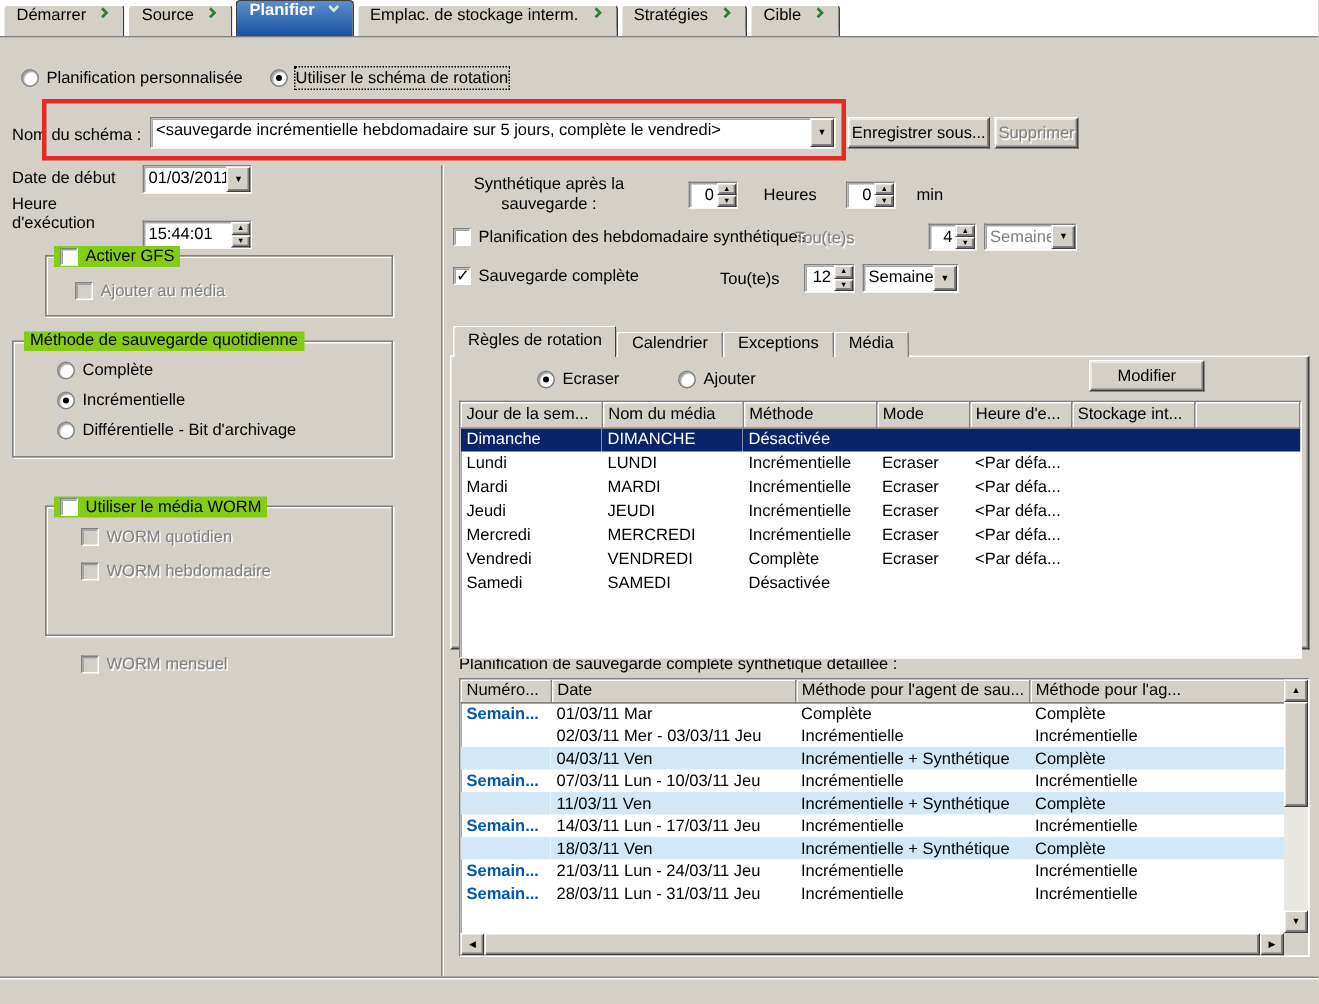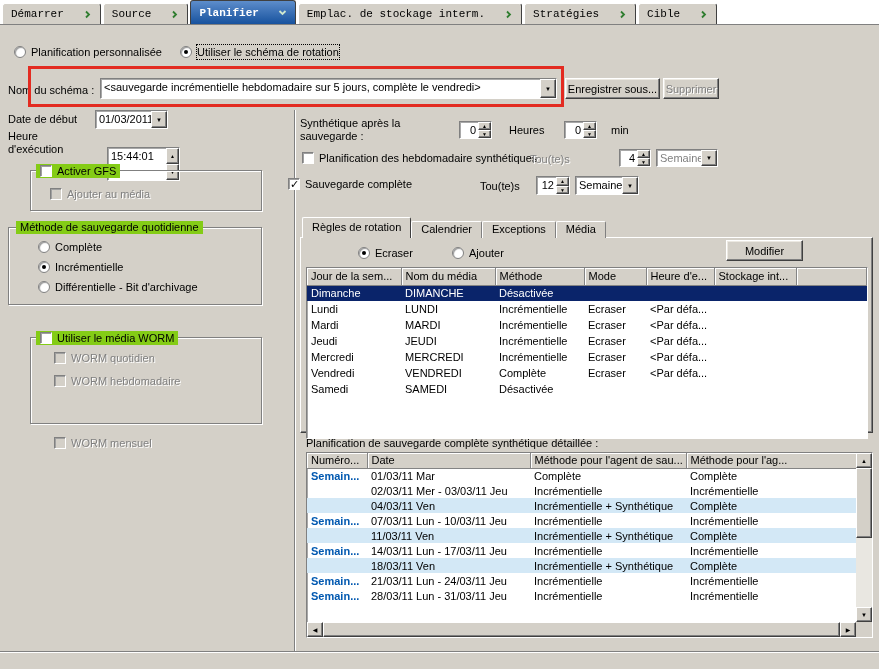--- a/index.html
+++ b/index.html
@@ -38,23 +38,23 @@
           box-shadow: inset 1px 1px 0 #a8a8a8; }
   .spin-value{ flex:1; padding:2px 2px 0 3px; white-space:nowrap; overflow:hidden; }
   .spin-value.num{ text-align:right; }
   .spin-btns{ width:13px; display:flex; flex-direction:column; }
   .spin-up,.spin-down{ flex:1; background:#d4d0c8; border:1px solid; border-color:#fff #404040 #404040 #fff;
           box-shadow: inset -1px -1px 0 #808080; font-size:5px; display:flex; align-items:center; justify-content:center; }
 
   
   .navbar{ position:absolute; top:0; left:0; width:879px; height:25px; background:#fff;
            border-bottom:1px solid #808080; display:flex; align-items:flex-end; gap:2px; padding-left:2px; }
-  .navtab{ display:flex; align-items:center; gap:19px; height:21px; padding:0 8px;
+  .navtab{ display:flex; gap:8px; height:21px; padding:0 8px;
            background:#d4d0c8; border:1px solid; border-color:#fff #404040 #808080 #fff; border-bottom:none;
-           border-radius:3px 3px 0 0; white-space:nowrap; cursor:default;font-family:Liberation Mono, monospace; }
+           border-radius:3px 3px 0 0; white-space:nowrap; cursor:default; }
   .navtab.active{ background:linear-gradient(#5d8dcb,#17529e); color:#fff; font-weight:bold; height:24px;
            border-color:#404040; }
 
   
   .rt-tabs{ position:absolute; left:302px; top:217px; height:21px; display:flex; align-items:flex-end; z-index:3; }
   .rt-tab{ height:17px; padding:1px 9px 0 9px; background:#d4d0c8; border:1px solid; white-space:nowrap;
            border-color:#fff #808080 #d4d0c8 #fff; border-bottom:none; border-radius:2px 2px 0 0; cursor:default; }
   .rt-tab.active{ height:21px; padding-top:3px; border-color:#fff #404040 #d4d0c8 #fff; }
   .rt-panel{ position:absolute; left:300px; top:237px; width:573px; height:196px; background:#d4d0c8;
            border:1px solid; border-color:#fff #404040 #404040 #fff; box-shadow: inset -1px -1px 0 #808080; z-index:2; }
@@ -155,21 +155,21 @@
   </div>
   <div class="abs btn" style="left:565px; top:78px; width:95px; height:21px;">Enregistrer sous...</div>
   <div class="abs btn disabled" style="left:663px; top:78px; width:56px; height:21px;">Supprimer</div>
 
   <div class="abs" style="left:8px; top:113px;">Date de début</div>
   <div class="abs combo" style="left:95px; top:110px; width:73px; height:19px;">
     <span class="combo-text">01/03/2011</span>
     <span class="combo-btn">▼</span>
   </div>
   <div class="abs" style="left:8px; top:130px; width:72px; line-height:13px;">Heure d'exécution</div>
-  <div class="abs spinner" style="left:107px; top:147px; width:73px; height:34px;">
+  <div class="abs spinner" style="left:95px; top:147px; width:73px; height:19px;">
     <span class="spin-value">15:44:01</span>
     <span class="spin-btns">
       <span class="spin-up">▲</span>
       <span class="spin-down">▼</span>
     </span>
   </div>
 
   <div class="abs groupbox" style="left:30px; top:170px; width:232px; height:41px;"></div>
   <div class="abs ctl gb-caption" style="left:36px; top:164px;">
     <span class="checkbox"></span>
@@ -209,21 +209,21 @@
     <span class="dis">WORM hebdomadaire</span>
   </div>
   <div class="abs ctl" style="left:54px; top:400px;margin-top:36px;">
     <span class="checkbox disabled"></span>
     <span class="dis">WORM mensuel</span>
   </div>
 
   <div class="etched-v" style="left:294px; top:110px; height:541px;"></div>
   <div class="etched-h" style="left:0px; top:651px; width:879px;"></div>
 
-  <div class="abs" style="left:300px; top:117px; width:132px; line-height:13px;">Synthétique après la sauvegarde :</div>
+  <div class="abs" style="left:300px; top:117px; width:132px; line-height:13px;text-align:center;">Synthétique après la sauvegarde :</div>
   <div class="abs spinner" style="left:459px; top:121px; width:33px; height:18px;">
     <span class="spin-value num">0</span>
     <span class="spin-btns">
       <span class="spin-up">▲</span>
       <span class="spin-down">▼</span>
     </span>
   </div>
   <div class="abs" style="left:509px; top:124px;">Heures</div>
   <div class="abs spinner" style="left:564px; top:121px; width:33px; height:18px;">
     <span class="spin-value num">0</span>
@@ -244,21 +244,21 @@
     <span class="spin-btns">
       <span class="spin-up">▲</span>
       <span class="spin-down">▼</span>
     </span>
   </div>
   <div class="abs combo" style="left:656px; top:149px; width:62px; height:18px;">
     <span class="combo-text dis">Semaine(s)</span>
     <span class="combo-btn">▼</span>
   </div>
 
-  <div class="abs ctl" style="left:288px; top:177px;">
+  <div class="abs ctl" style="left:302px; top:177px;">
     <span class="checkbox checked"></span>
     <span>Sauvegarde complète</span>
   </div>
   <div class="abs" style="left:480px; top:180px;">Tou(te)s</div>
   <div class="abs spinner" style="left:536px; top:176px; width:34px; height:19px;">
     <span class="spin-value num">12</span>
     <span class="spin-btns">
       <span class="spin-up">▲</span>
       <span class="spin-down">▼</span>
     </span>

